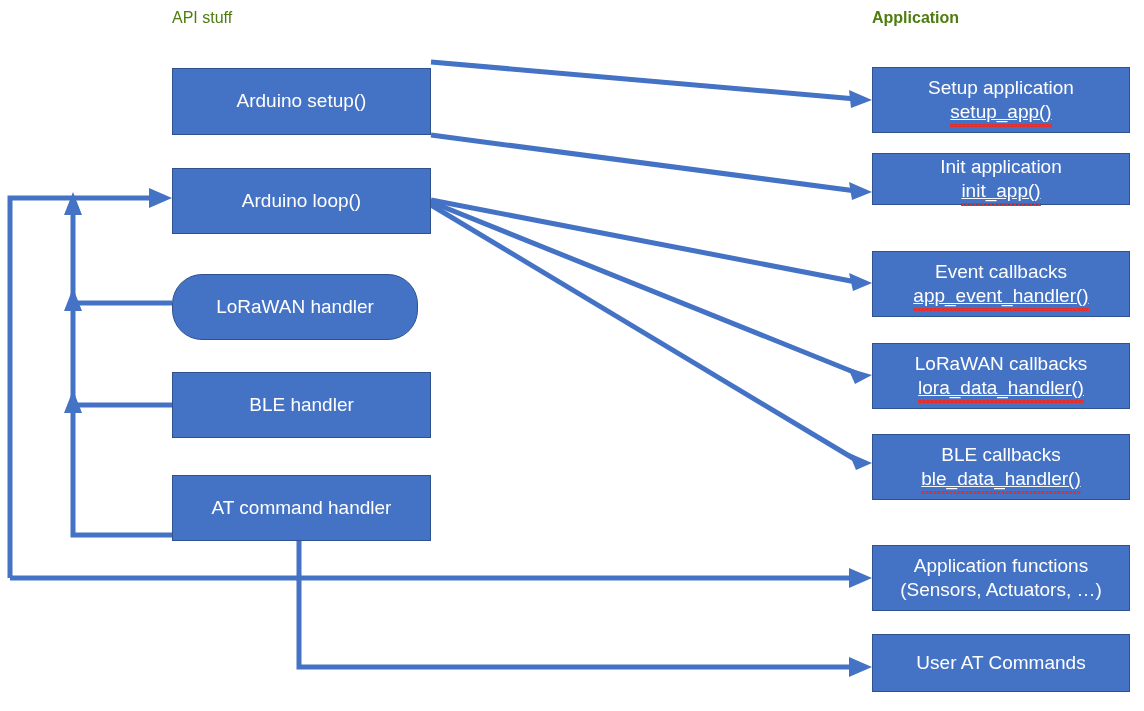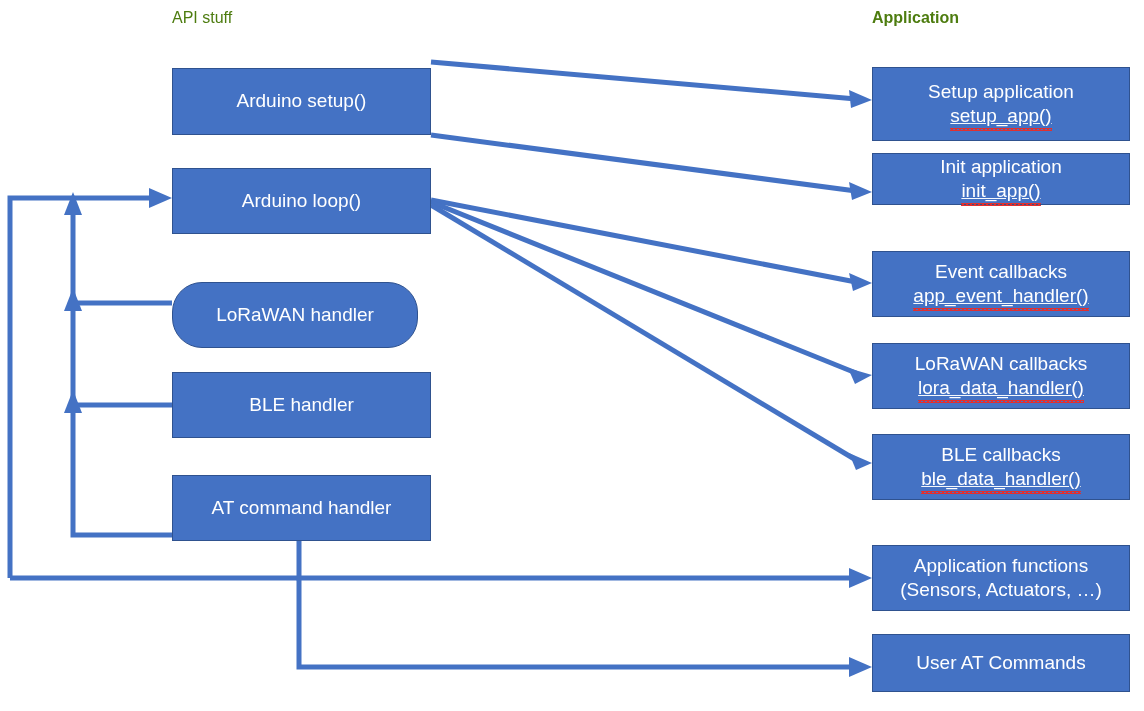--- a/index.html
+++ b/index.html
@@ -135,33 +135,33 @@
   </svg>
 
   <div class="node" style="left:172px; top:68px; width:259px; height:67px;">
     <span class="l1">Arduino setup()</span>
   </div>
 
   <div class="node" style="left:172px; top:168px; width:259px; height:66px;">
     <span class="l1">Arduino loop()</span>
   </div>
 
-  <div class="node" style="left:172px; top:282px; width:246px; height:66px;border-radius:30px;">
+  <div class="node" style="left:172px; top:274px; width:246px; height:66px;border-radius:30px;">
     <span class="l1">LoRaWAN handler</span>
   </div>
 
   <div class="node" style="left:172px; top:372px; width:259px; height:66px;">
     <span class="l1">BLE handler</span>
   </div>
 
   <div class="node" style="left:172px; top:475px; width:259px; height:66px;">
     <span class="l1">AT command handler</span>
   </div>
 
-  <div class="node" style="left:872px; top:67px; width:258px; height:74px;">
+  <div class="node" style="left:872px; top:67px; width:258px; height:66px;">
     <span class="l1">Setup application</span>
     <span class="l2 spell">setup_app()</span>
   </div>
 
   <div class="node" style="left:872px; top:153px; width:258px; height:52px;">
     <span class="l1">Init application</span>
     <span class="l2 spell">init_app()</span>
   </div>
 
   <div class="node" style="left:872px; top:251px; width:258px; height:66px;">

